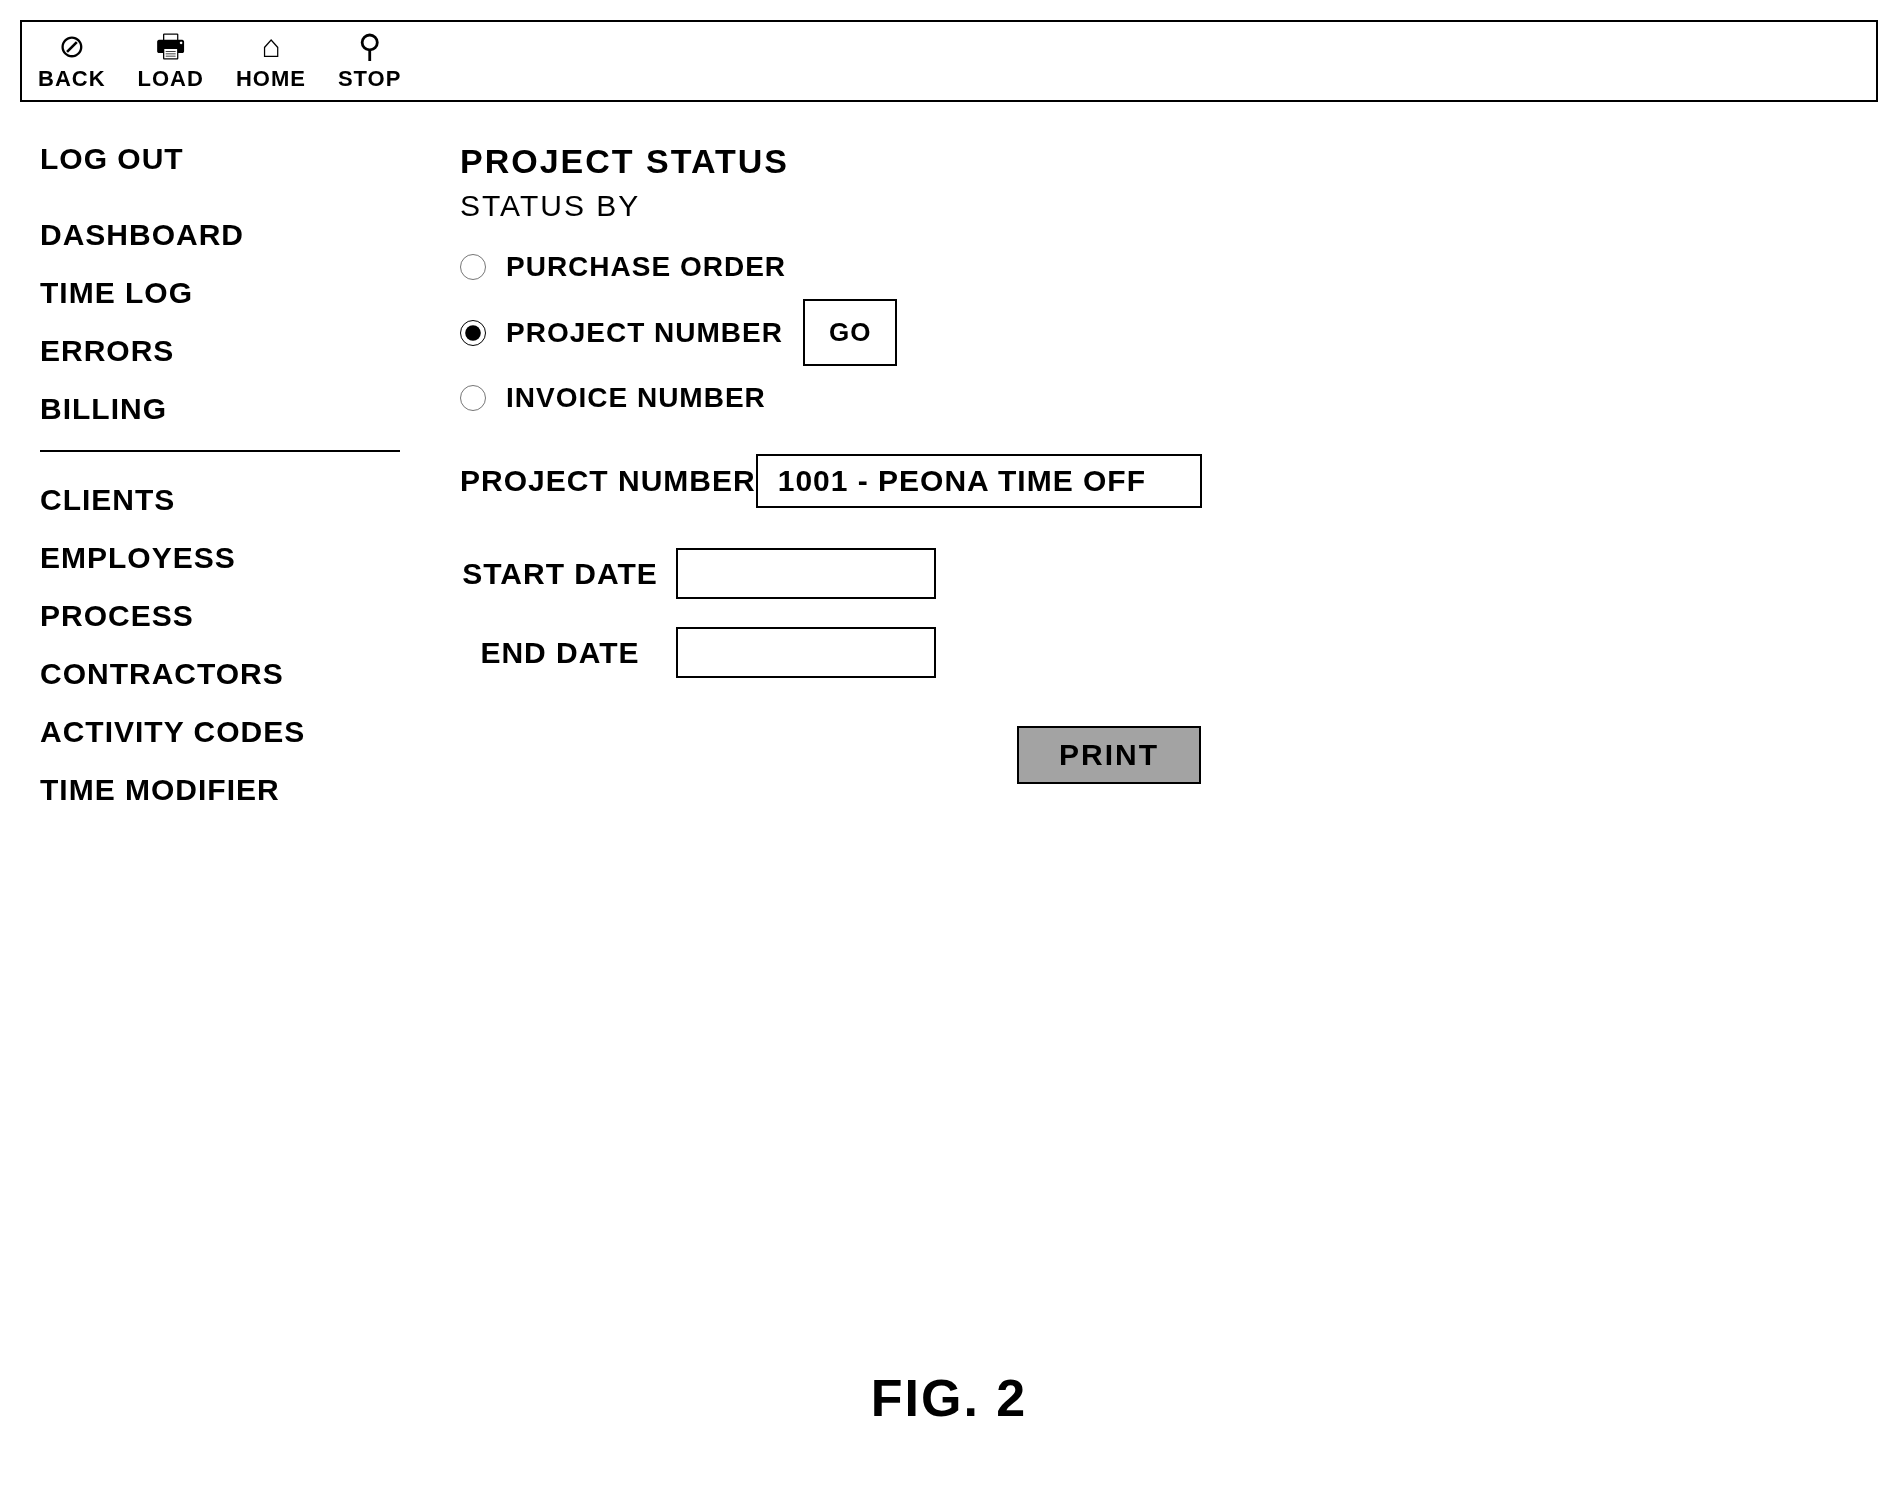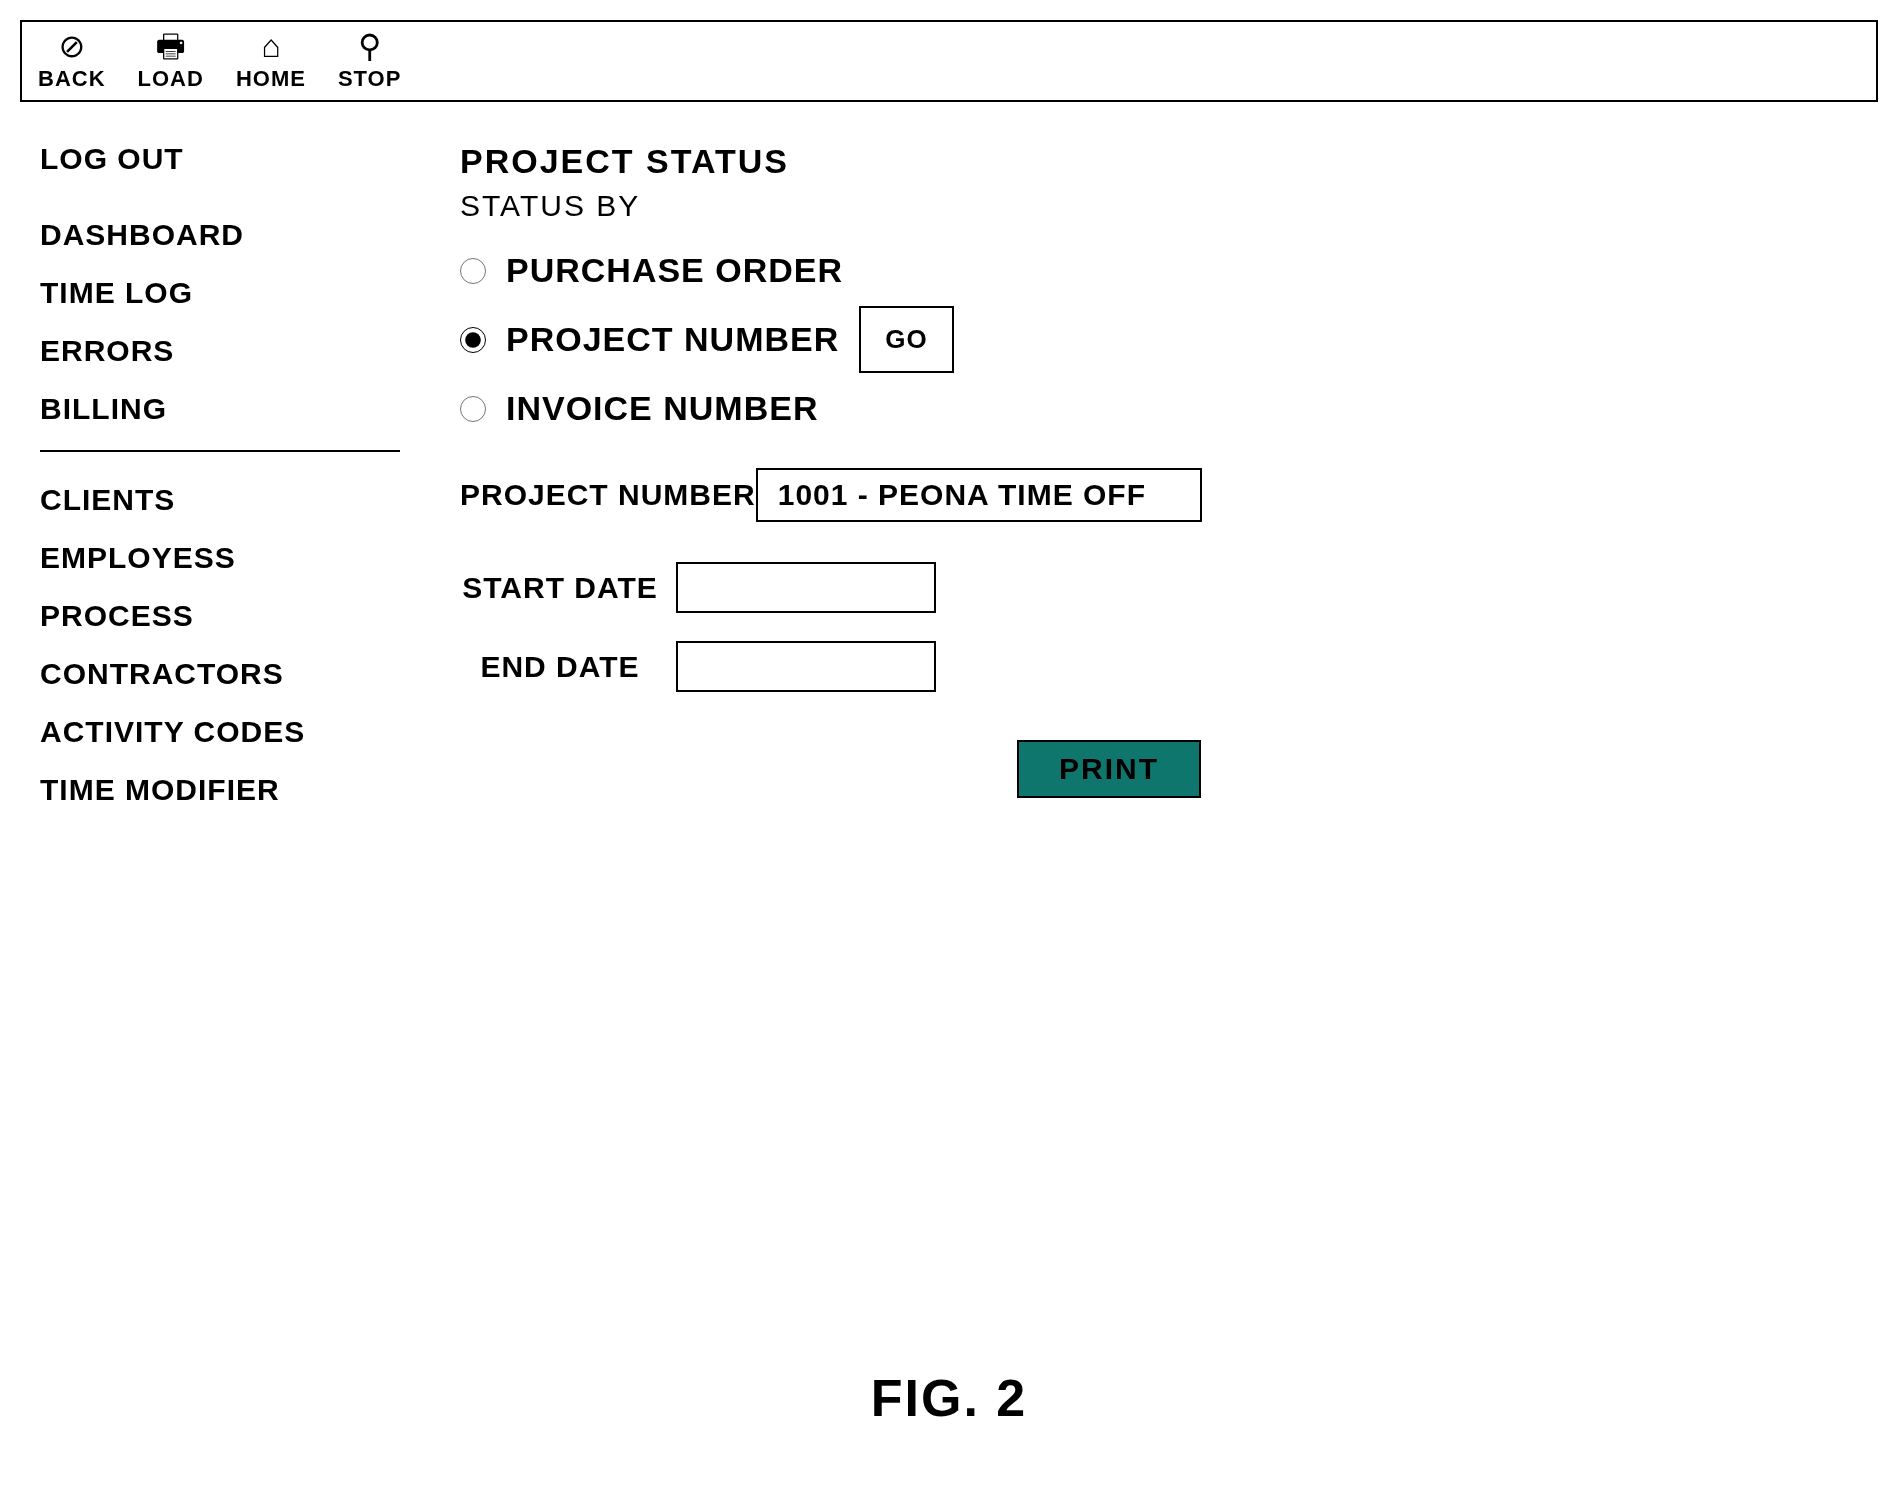--- a/index.html
+++ b/index.html
@@ -110,21 +110,21 @@
       margin-bottom: 32px;
     }
 
     .radio-row {
       display: flex;
       align-items: center;
       gap: 20px;
     }
 
     .radio-label {
-      font-size: 34px;
+      font-size: 28px;
       font-weight: bold;
       letter-spacing: 1px;
     }
 
     .radio-input {
       width: 26px;
       height: 26px;
       cursor: pointer;
       accent-color: #000;
     }
@@ -196,21 +196,21 @@
 
     
     .print-section {
       display: flex;
       justify-content: center;
       margin-left: -100px;
     }
 
     .print-button {
       border: 2px solid #000;
-      background: #0f766e;
+      background: #a3a3a3;
       font-size: 30px;
       font-weight: bold;
       padding: 10px 40px;
       cursor: pointer;
       letter-spacing: 2px;
     }
 
     
     .figure-caption {
       position: absolute;

